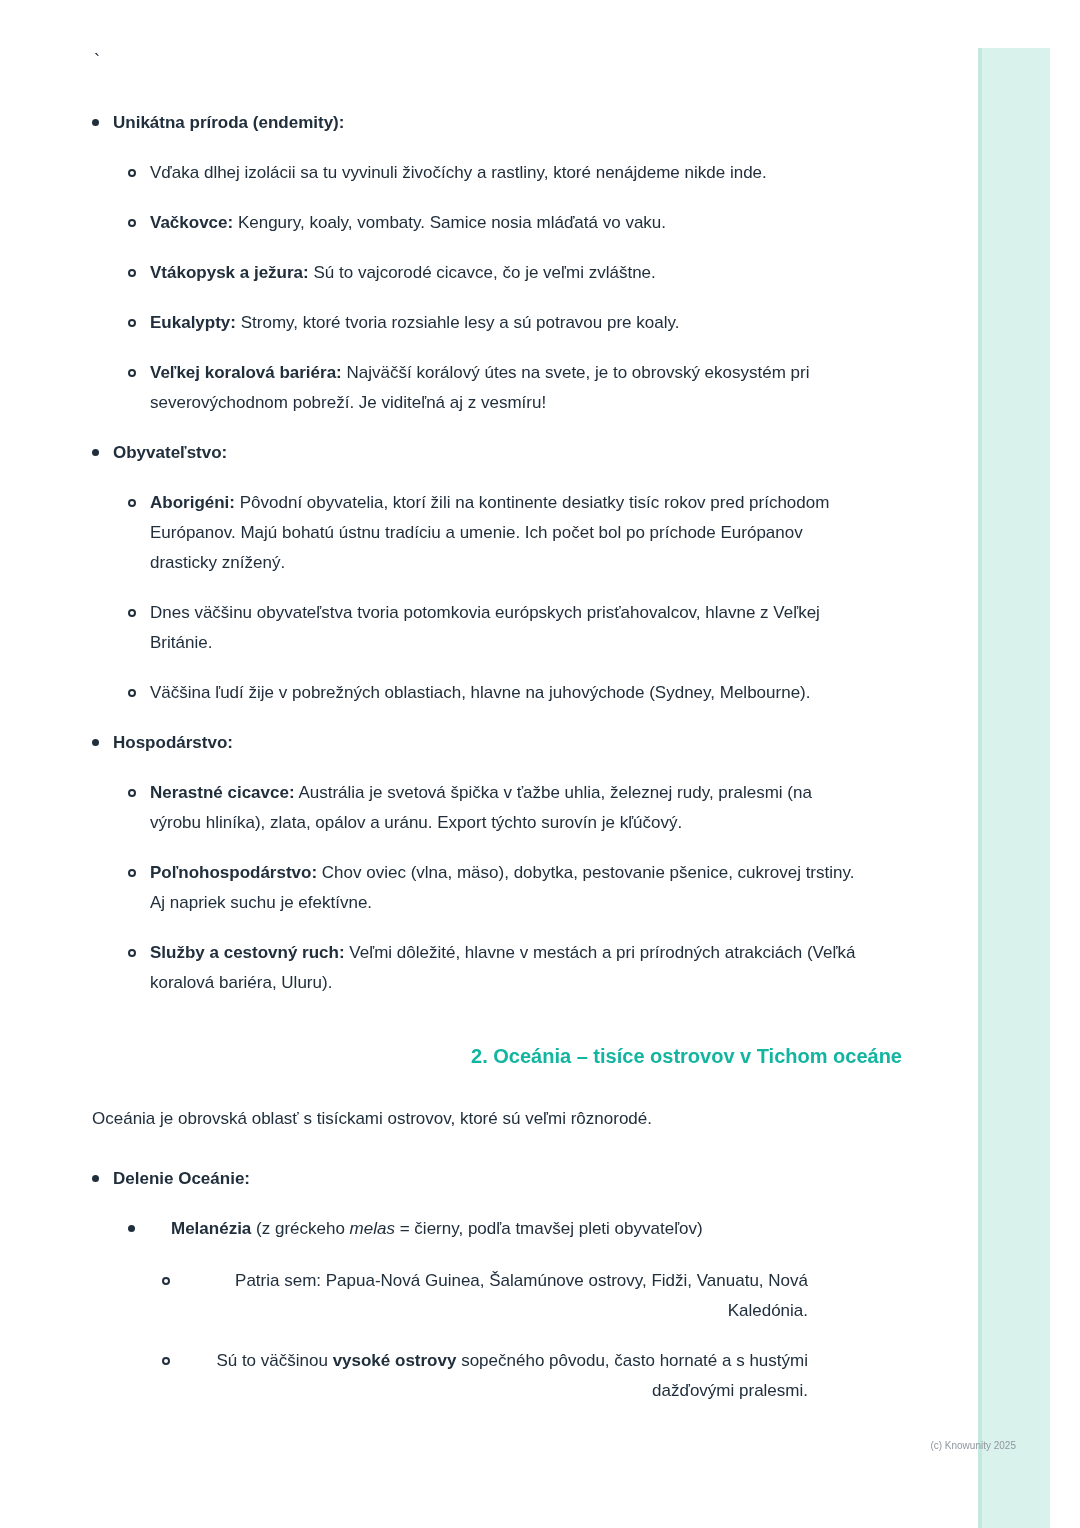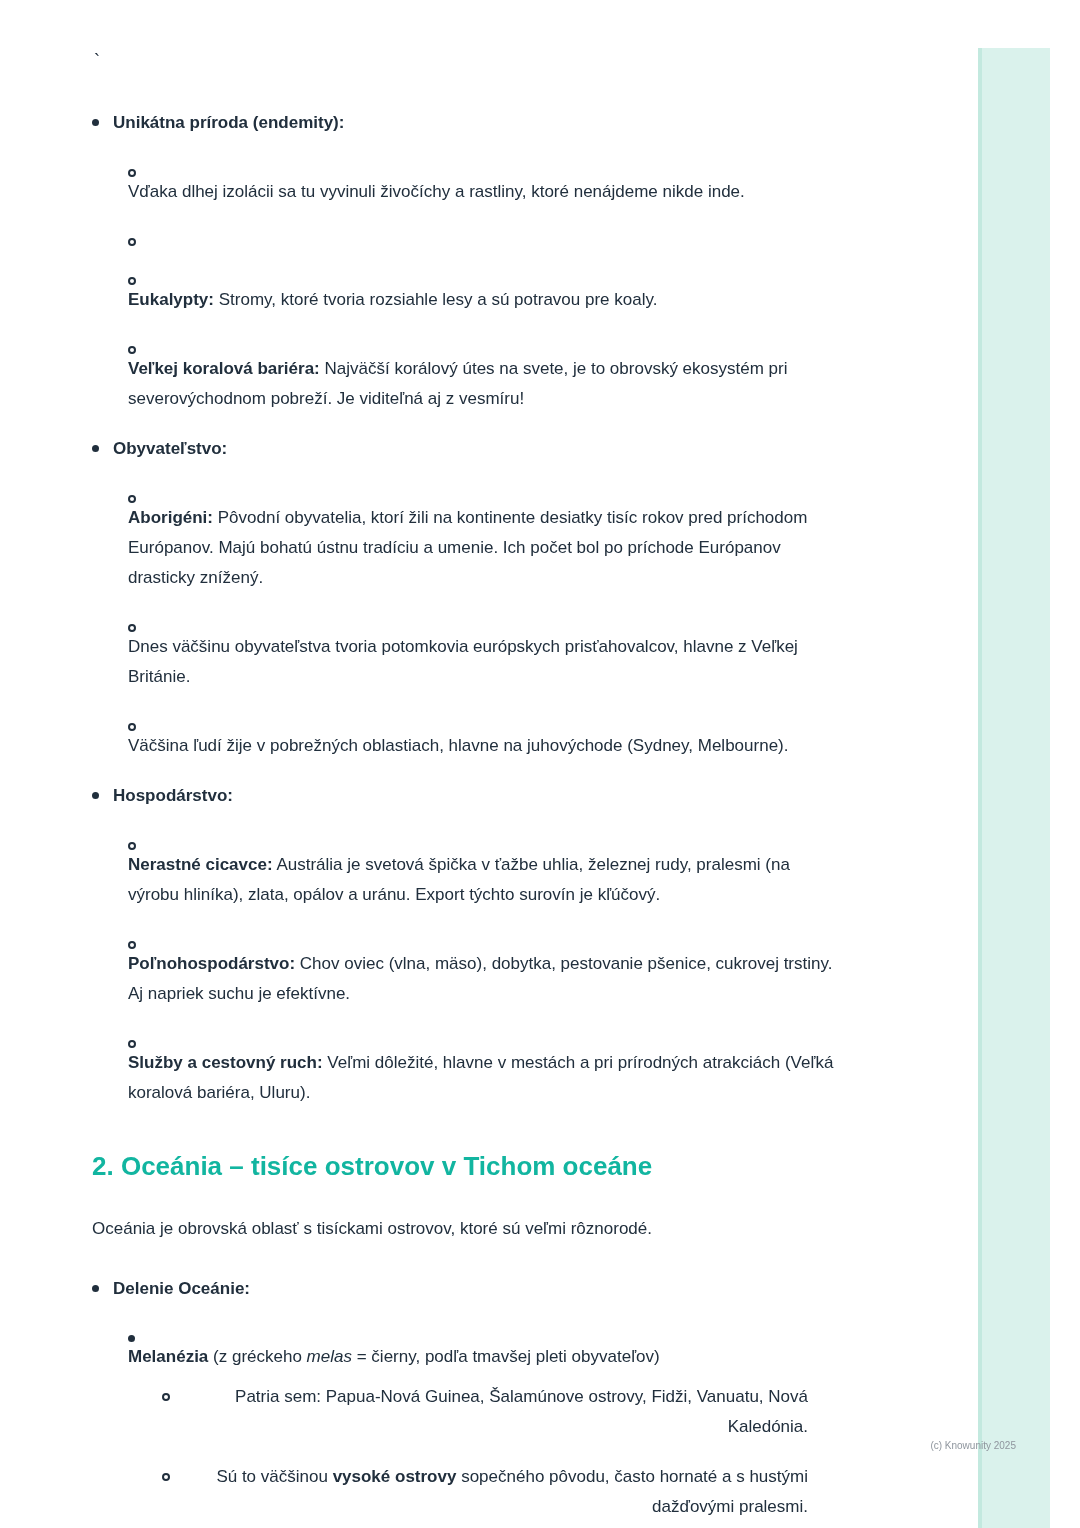--- a/index.html
+++ b/index.html
@@ -37,43 +37,44 @@
     font-size: 18px;
     color: #212f3d;
   }
   .content {
     position: absolute;
     left: 92px; top: 108px;
     width: 810px;
     z-index: 1;
   }
   .item { display: flex; margin-bottom: 20px; }
-  .item.tight { margin-bottom: 10px; }
+  .item.tight { margin-bottom: 22px; gap: 22px; }
   .marker {
     flex: 0 0 auto;
     width: 8px; height: 8px;
     border-radius: 50%;
     margin-top: 11px;
     margin-right: 14px;
   }
   .dot  { background: #212f3d; width: 7px; height: 7px; }
   .circ { border: 2px solid #212f3d; background: transparent; }
   .l1 { margin-left: 0; }
-  .l2 { margin-left: 36px; flex-direction: column; }
+  .l2 { margin-left: 36px; }
   .l3 { margin-left: 70px; text-align: right; }
   .l2 .txt { max-width: 716px; }
   .l3 .txt { max-width: 624px; }
   b { font-weight: 700; }
   i { font-style: italic; }
   h1.heading {
-    font-size: 26px;
+    font-size: 20px;
     line-height: 40px;
     font-weight: 700;
     color: #12b5a0;
     margin: 38px 0 28px 0;
+    text-align: right;
   }
   p.intro { margin: 0 0 30px 0; }
 </style>
 </head>
 <body>
 
 <div class="stripe"></div>
 <div class="watermark">(c) Knowunity 2025</div>
 <div class="stray">`</div>
 
@@ -83,20 +84,25 @@
     <span class="marker dot"></span>
     <div class="txt"><b>Unikátna príroda (endemity):</b></div>
   </div>
 
   <div class="item l2">
     <span class="marker circ"></span>
     <div class="txt"><b></b> <span>Vďaka dlhej izolácii sa tu vyvinuli živočíchy a rastliny, ktoré nenájdeme nikde inde.</span></div>
   </div>
   <div class="item l2">
     <span class="marker circ"></span>
+    <div class="txt"><b>Vačkovce:</b> <span>Kengury, koaly, vombaty. Samice nosia mláďatá vo vaku.</span></div>
+  </div>
+  <div class="item l2">
+    <span class="marker circ"></span>
+    <div class="txt"><b>Vtákopysk a ježura:</b> <span>Sú to vajcorodé cicavce, čo je veľmi zvláštne.</span></div>
   </div>
   <div class="item l2">
     <span class="marker circ"></span>
     <div class="txt"><b>Eukalypty:</b> <span>Stromy, ktoré tvoria rozsiahle lesy a sú potravou pre koaly.</span></div>
   </div>
   <div class="item l2">
     <span class="marker circ"></span>
     <div class="txt"><b>Veľkej koralová bariéra:</b> <span>Najväčší korálový útes na svete, je to obrovský ekosystém pri severovýchodnom pobreží. Je viditeľná aj z vesmíru!</span></div>
   </div>
 

